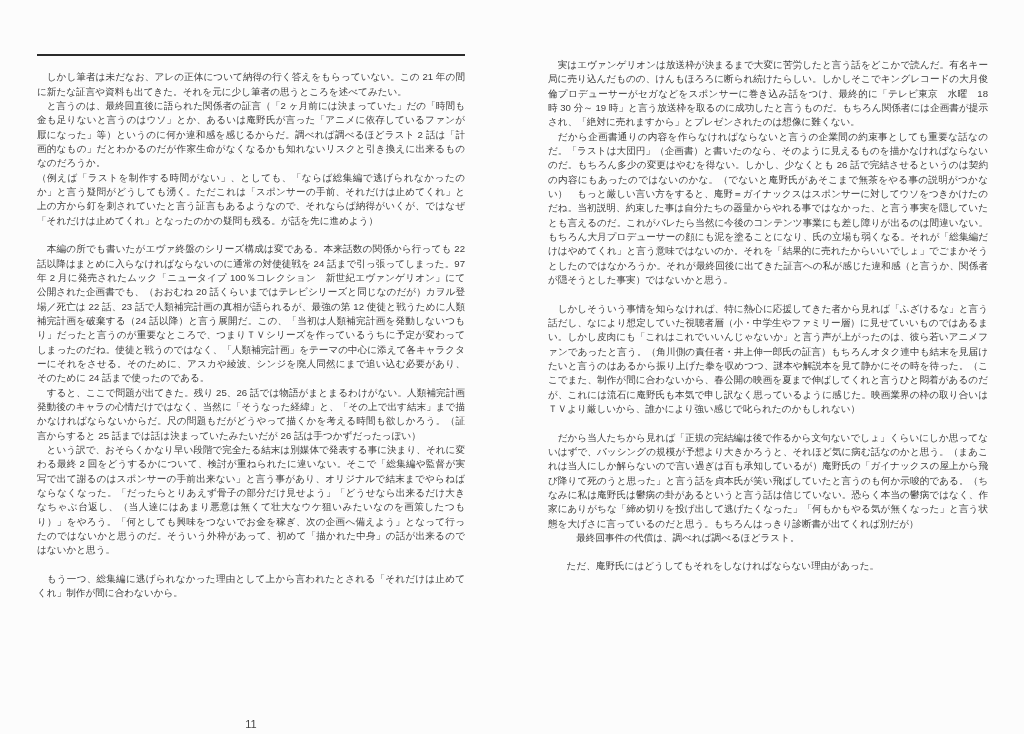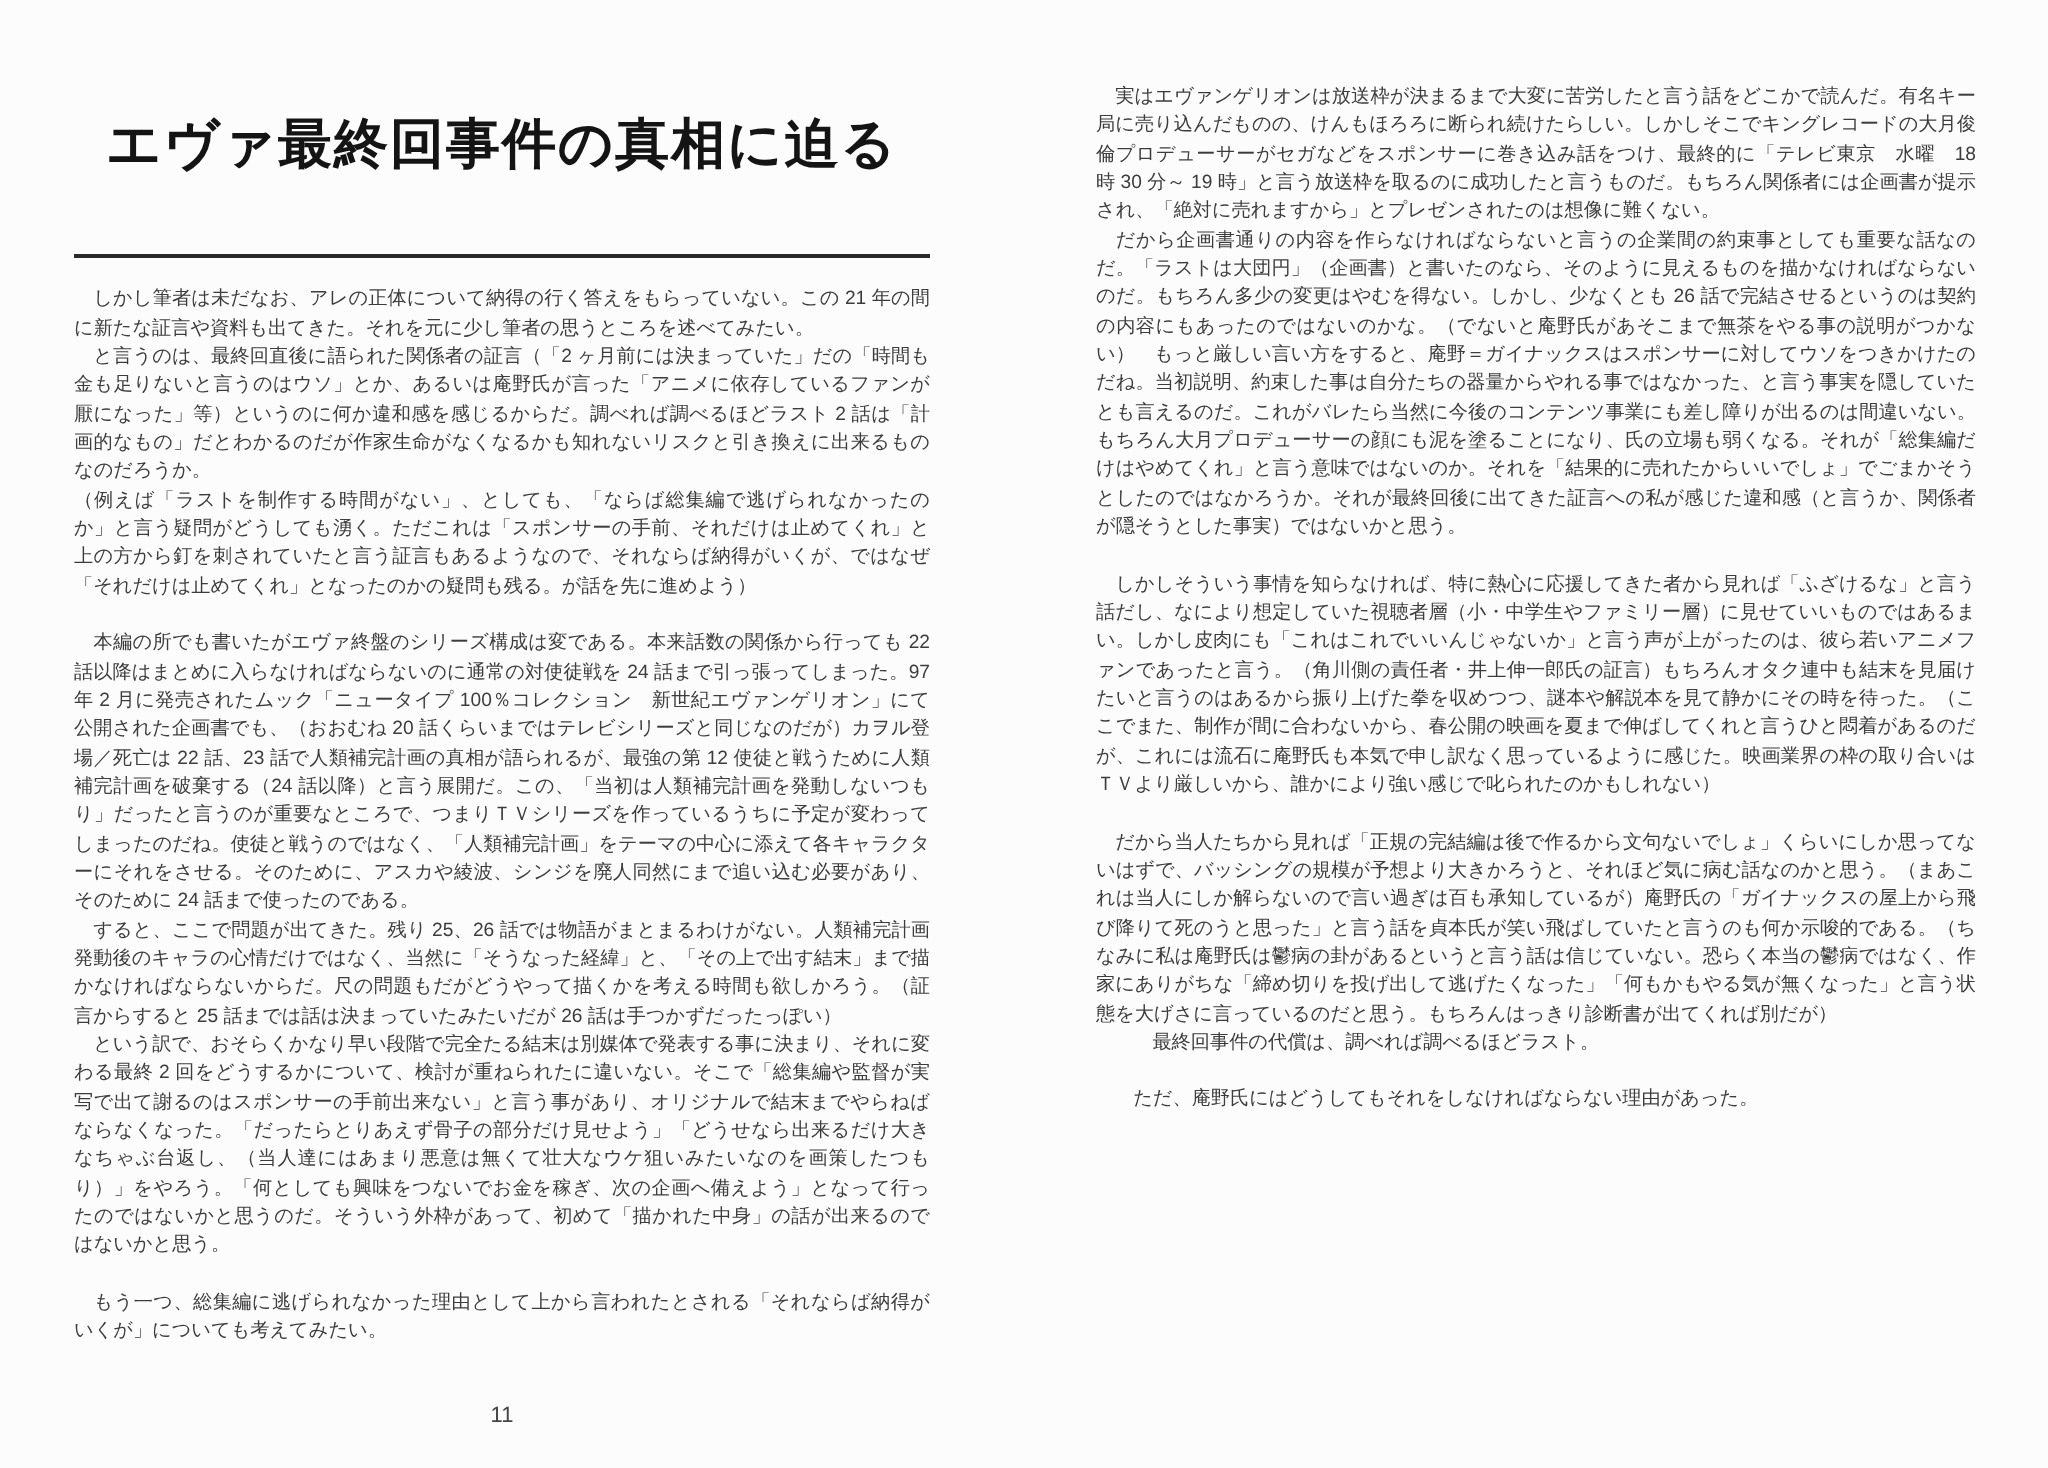--- a/index.html
+++ b/index.html
@@ -7,21 +7,21 @@
   .sheet {
     position: relative;
     width: 1024px;
     height: 734px;
     background: #fcfcfc;
     overflow: hidden;
     font-family: "Liberation Sans", "DejaVu Sans", sans-serif;
   }
   .page {
     position: absolute;
-    top: 0;
+    top: 16px;
     height: 556px;
   }
   .page-left  { left: 37px;  width: 428px; }
   .page-right { left: 548px; width: 440px; }
   .article-title {
     margin: 55px 0 0 0;
     text-align: center;
     font-size: 27px;
     line-height: 34px;
     font-weight: bold;
@@ -53,30 +53,29 @@
   }
   .page-left  .page-number { top: 702px; }
   .page-right .page-number { top: 690px; }
 </style>
 </head>
 <body>
 
 <div class="sheet">
 
   <section class="page page-left">
-    <h1 class="article-title">エヴァ最終回事件の真相に迫る</h1>
     <div class="rule"></div>
     <div class="body-text" id="left-body">
         <p style="margin-top: 14.33px;">　しかし筆者は未だなお、アレの正体について納得の行く答えをもらっていない。この 21 年の間に新たな証言や資料も出てきた。それを元に少し筆者の思うところを述べてみたい。</p>
         <p style="margin-top: 0px;">　と言うのは、最終回直後に語られた関係者の証言（「2 ヶ月前には決まっていた」だの「時間も金も足りないと言うのはウソ」とか、あるいは庵野氏が言った「アニメに依存しているファンが厭になった」等）というのに何か違和感を感じるからだ。調べれば調べるほどラスト 2 話は「計画的なもの」だとわかるのだが作家生命がなくなるかも知れないリスクと引き換えに出来るものなのだろうか。</p>
         <p style="margin-top: 0px;">（例えば「ラストを制作する時間がない」、としても、「ならば総集編で逃げられなかったのか」と言う疑問がどうしても湧く。ただこれは「スポンサーの手前、それだけは止めてくれ」と上の方から釘を刺されていたと言う証言もあるようなので、それならば納得がいくが、ではなぜ「それだけは止めてくれ」となったのかの疑問も残る。が話を先に進めよう）</p>
         <p style="margin-top: 14.33px;">　本編の所でも書いたがエヴァ終盤のシリーズ構成は変である。本来話数の関係から行っても 22 話以降はまとめに入らなければならないのに通常の対使徒戦を 24 話まで引っ張ってしまった。97 年 2 月に発売されたムック「ニュータイプ 100％コレクション　新世紀エヴァンゲリオン」にて公開された企画書でも、（おおむね 20 話くらいまではテレビシリーズと同じなのだが）カヲル登場／死亡は 22 話、23 話で人類補完計画の真相が語られるが、最強の第 12 使徒と戦うために人類補完計画を破棄する（24 話以降）と言う展開だ。この、「当初は人類補完計画を発動しないつもり」だったと言うのが重要なところで、つまりＴＶシリーズを作っているうちに予定が変わってしまったのだね。使徒と戦うのではなく、「人類補完計画」をテーマの中心に添えて各キャラクターにそれをさせる。そのために、アスカや綾波、シンジを廃人同然にまで追い込む必要があり、そのために 24 話まで使ったのである。</p>
         <p style="margin-top: 0px;">　すると、ここで問題が出てきた。残り 25、26 話では物語がまとまるわけがない。人類補完計画発動後のキャラの心情だけではなく、当然に「そうなった経緯」と、「その上で出す結末」まで描かなければならないからだ。尺の問題もだがどうやって描くかを考える時間も欲しかろう。（証言からすると 25 話までは話は決まっていたみたいだが 26 話は手つかずだったっぽい）</p>
         <p style="margin-top: 0px;">　という訳で、おそらくかなり早い段階で完全たる結末は別媒体で発表する事に決まり、それに変わる最終 2 回をどうするかについて、検討が重ねられたに違いない。そこで「総集編や監督が実写で出て謝るのはスポンサーの手前出来ない」と言う事があり、オリジナルで結末までやらねばならなくなった。「だったらとりあえず骨子の部分だけ見せよう」「どうせなら出来るだけ大きなちゃぶ台返し、（当人達にはあまり悪意は無くて壮大なウケ狙いみたいなのを画策したつもり）」をやろう。「何としても興味をつないでお金を稼ぎ、次の企画へ備えよう」となって行ったのではないかと思うのだ。そういう外枠があって、初めて「描かれた中身」の話が出来るのではないかと思う。</p>
-        <p style="margin-top: 14.33px;">　もう一つ、総集編に逃げられなかった理由として上から言われたとされる「それならば納得がいくが」についても考えてみたい。</p>
+        <p style="margin-top: 14.33px;">　もう一つ、総集編に逃げられなかった理由として上から言われたとされる「それだけは止めてくれ」制作が間に合わないから。</p>
       </div>
     <div class="page-number">11</div>
   </section>
 
   <section class="page page-right">
     <div class="body-text" id="right-body">
         <p style="margin-top: 0px;">　実はエヴァンゲリオンは放送枠が決まるまで大変に苦労したと言う話をどこかで読んだ。有名キー局に売り込んだものの、けんもほろろに断られ続けたらしい。しかしそこでキングレコードの大月俊倫プロデューサーがセガなどをスポンサーに巻き込み話をつけ、最終的に「テレビ東京　水曜　18 時 30 分～ 19 時」と言う放送枠を取るのに成功したと言うものだ。もちろん関係者には企画書が提示され、「絶対に売れますから」とプレゼンされたのは想像に難くない。</p>
         <p style="margin-top: 0px;">　だから企画書通りの内容を作らなければならないと言うの企業間の約束事としても重要な話なのだ。「ラストは大団円」（企画書）と書いたのなら、そのように見えるものを描かなければならないのだ。もちろん多少の変更はやむを得ない。しかし、少なくとも 26 話で完結させるというのは契約の内容にもあったのではないのかな。（でないと庵野氏があそこまで無茶をやる事の説明がつかない）　もっと厳しい言い方をすると、庵野＝ガイナックスはスポンサーに対してウソをつきかけたのだね。当初説明、約束した事は自分たちの器量からやれる事ではなかった、と言う事実を隠していたとも言えるのだ。これがバレたら当然に今後のコンテンツ事業にも差し障りが出るのは間違いない。もちろん大月プロデューサーの顔にも泥を塗ることになり、氏の立場も弱くなる。それが「総集編だけはやめてくれ」と言う意味ではないのか。それを「結果的に売れたからいいでしょ」でごまかそうとしたのではなかろうか。それが最終回後に出てきた証言への私が感じた違和感（と言うか、関係者が隠そうとした事実）ではないかと思う。</p>
         <p style="margin-top: 14.33px;">　しかしそういう事情を知らなければ、特に熱心に応援してきた者から見れば「ふざけるな」と言う話だし、なにより想定していた視聴者層（小・中学生やファミリー層）に見せていいものではあるまい。しかし皮肉にも「これはこれでいいんじゃないか」と言う声が上がったのは、彼ら若いアニメファンであったと言う。（角川側の責任者・井上伸一郎氏の証言）もちろんオタク連中も結末を見届けたいと言うのはあるから振り上げた拳を収めつつ、謎本や解説本を見て静かにその時を待った。（ここでまた、制作が間に合わないから、春公開の映画を夏まで伸ばしてくれと言うひと悶着があるのだが、これには流石に庵野氏も本気で申し訳なく思っているように感じた。映画業界の枠の取り合いはＴＶより厳しいから、誰かにより強い感じで叱られたのかもしれない）</p>
         <p style="margin-top: 14.33px;">　だから当人たちから見れば「正規の完結編は後で作るから文句ないでしょ」くらいにしか思ってないはずで、バッシングの規模が予想より大きかろうと、それほど気に病む話なのかと思う。（まあこれは当人にしか解らないので言い過ぎは百も承知しているが）庵野氏の「ガイナックスの屋上から飛び降りて死のうと思った」と言う話を貞本氏が笑い飛ばしていたと言うのも何か示唆的である。（ちなみに私は庵野氏は鬱病の卦があるというと言う話は信じていない。恐らく本当の鬱病ではなく、作家にありがちな「締め切りを投げ出して逃げたくなった」「何もかもやる気が無くなった」と言う状態を大げさに言っているのだと思う。もちろんはっきり診断書が出てくれば別だが）</p>

